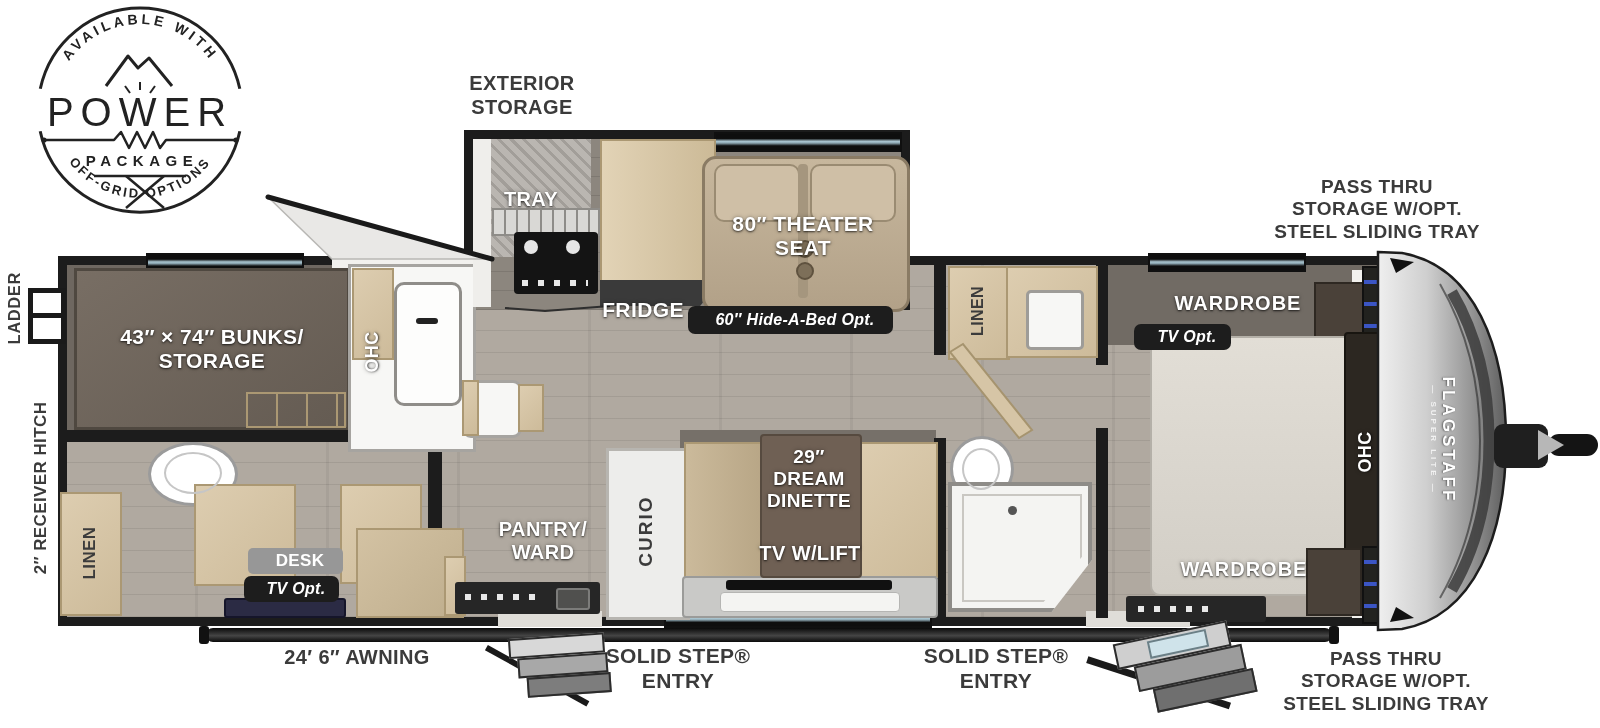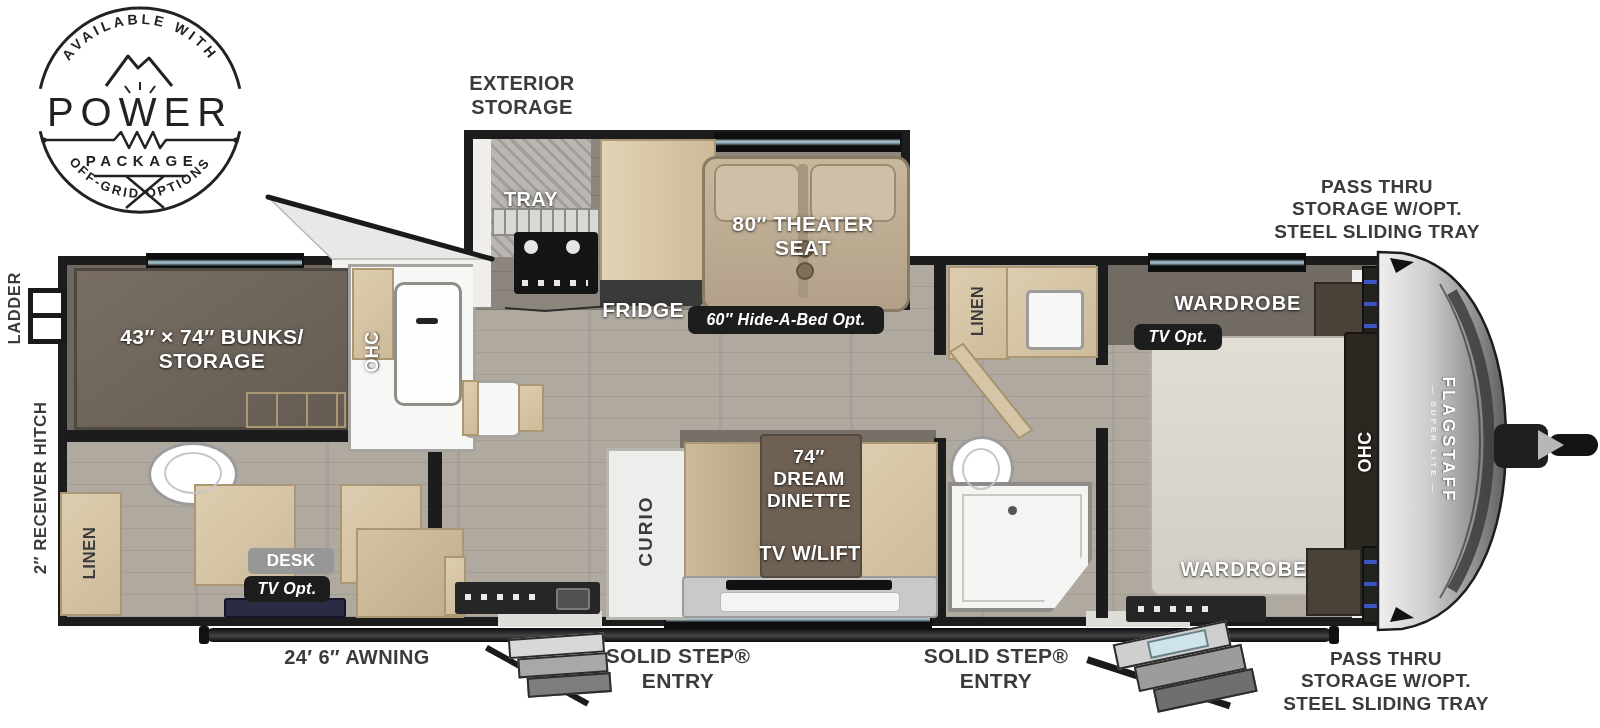--- a/index.html
+++ b/index.html
@@ -8,21 +8,21 @@
   .abs{position:absolute;}
   
   .lbl{position:absolute;font-weight:bold;font-size:20px;color:#3b3b3b;text-align:center;
        white-space:pre-line;line-height:1.18;letter-spacing:.4px;z-index:8;}
   .wl{position:absolute;font-weight:bold;font-size:20px;color:#fff;text-align:center;
       white-space:pre-line;line-height:1.15;letter-spacing:.4px;z-index:8;
       text-shadow:0 1px 2px rgba(0,0,0,.65),0 0 4px rgba(0,0,0,.35);}
   .v{transform:rotate(-90deg);}
   .pill{position:absolute;background:#1d1d1d;color:#fff;font-style:italic;font-weight:bold;
         font-size:16px;border-radius:7px;display:flex;align-items:center;justify-content:center;
-        z-index:9;letter-spacing:.3px;}
+        z-index:9;letter-spacing:.3px;padding-left:9px;}
   .pill.gray{background:#979797;font-style:normal;font-size:17px;border-radius:5px;}
   
   .wallseg{position:absolute;background:#1c1c1c;z-index:2;}
   .win{position:absolute;z-index:2;border:2px solid #101010;
        background:linear-gradient(#0e0e0e 28%,#a9c4cf 46%,#8fa9b4 56%,#0e0e0e 74%);}
   .gap{position:absolute;background:#f2f1ee;z-index:2;}
   .floorcut{position:absolute;z-index:1;}
   .tan{position:absolute;background:linear-gradient(135deg,#ddcdb0,#cdbb9a);
        border:2px solid #ab9873;z-index:3;}
   .white-fix{position:absolute;background:#f7f7f5;border:3px solid #a6a4a0;z-index:3;}
@@ -125,28 +125,30 @@
   <div class="wl" style="left:702px;top:212px;width:202px;font-size:21px;z-index:8;">80″ THEATER
 SEAT</div>
   <div class="pill" style="left:688px;top:306px;width:196px;height:28px;">
     <span>60″ Hide-A-Bed Opt.</span>
     </div>
 
   <div class="tan" style="left:444px;top:556px;width:18px;height:56px;"></div>
   <div class="counter" style="left:455px;top:582px;width:145px;height:32px;"></div>
   <div class="dots" style="left:465px;top:594px;width:80px;"></div>
   <div class="abs" style="left:556px;top:588px;width:30px;height:18px;background:#50504e;border:2px solid #7c7c7a;border-radius:3px;z-index:4;"></div>
+  <div class="wl" style="left:478px;top:518px;width:130px;font-size:20px;">PANTRY/
+WARD</div>
 
   <div class="white-fix" style="left:606px;top:448px;width:78px;height:166px;background:#ededeb;border-color:#b7b5b0;"></div>
   <div class="lbl v" style="left:585px;top:521px;width:120px;height:20px;font-size:19px;letter-spacing:2px;">CURIO</div>
 
   <div class="tan" style="left:684px;top:442px;width:76px;height:132px;background:linear-gradient(90deg,#cbba9b,#b8a686);background-image:repeating-linear-gradient(90deg,transparent 0 22px,#a4withered 22px);"></div>
   <div class="tan" style="left:856px;top:442px;width:78px;height:132px;"></div>
   <div class="abs" style="left:760px;top:434px;width:98px;height:140px;background:#6f6054;border:2px solid #564a3f;border-radius:4px;z-index:4;"></div>
-  <div class="wl" style="left:760px;top:446px;width:98px;font-size:19px;z-index:8;">74″
+  <div class="wl" style="left:760px;top:446px;width:98px;font-size:19px;z-index:8;">29″
 DREAM
 DINETTE</div>
   <div class="wl" style="left:742px;top:542px;width:136px;font-size:20px;">TV W/LIFT</div>
   <div class="abs" style="left:682px;top:576px;width:252px;height:38px;background:#c9c9c7;border:2px solid #9b9b99;border-radius:4px;z-index:3;"></div>
   <div class="abs" style="left:726px;top:580px;width:166px;height:10px;background:#111;border-radius:3px;z-index:4;"></div>
   <div class="abs" style="left:720px;top:592px;width:178px;height:18px;background:#f4f4f2;border:1px solid #b5b5b3;border-radius:4px;z-index:4;"></div>
 
   <div class="tan" style="left:948px;top:266px;width:58px;height:90px;"></div>
   <div class="lbl v" style="left:937px;top:303px;width:80px;height:16px;font-size:16px;">LINEN</div>
   <div class="tan" style="left:1006px;top:266px;width:88px;height:88px;"></div>

